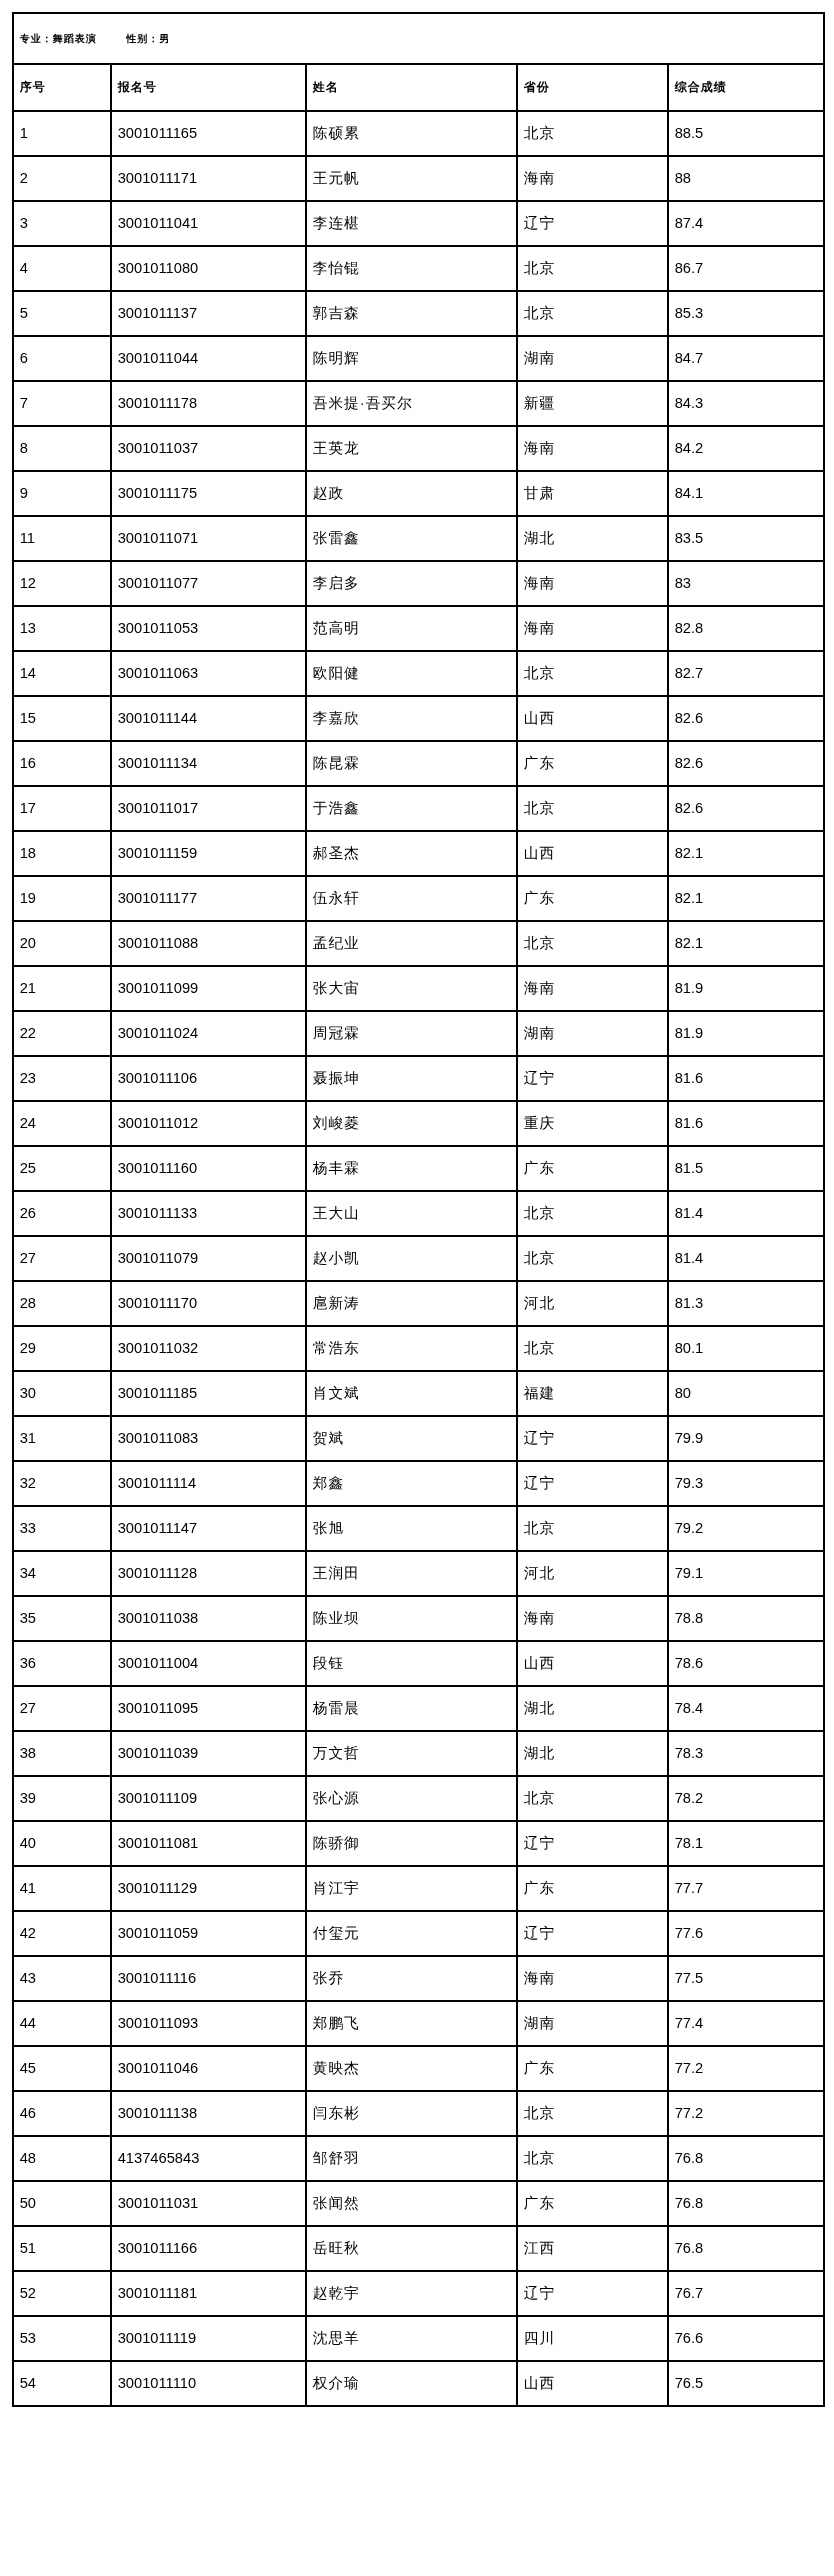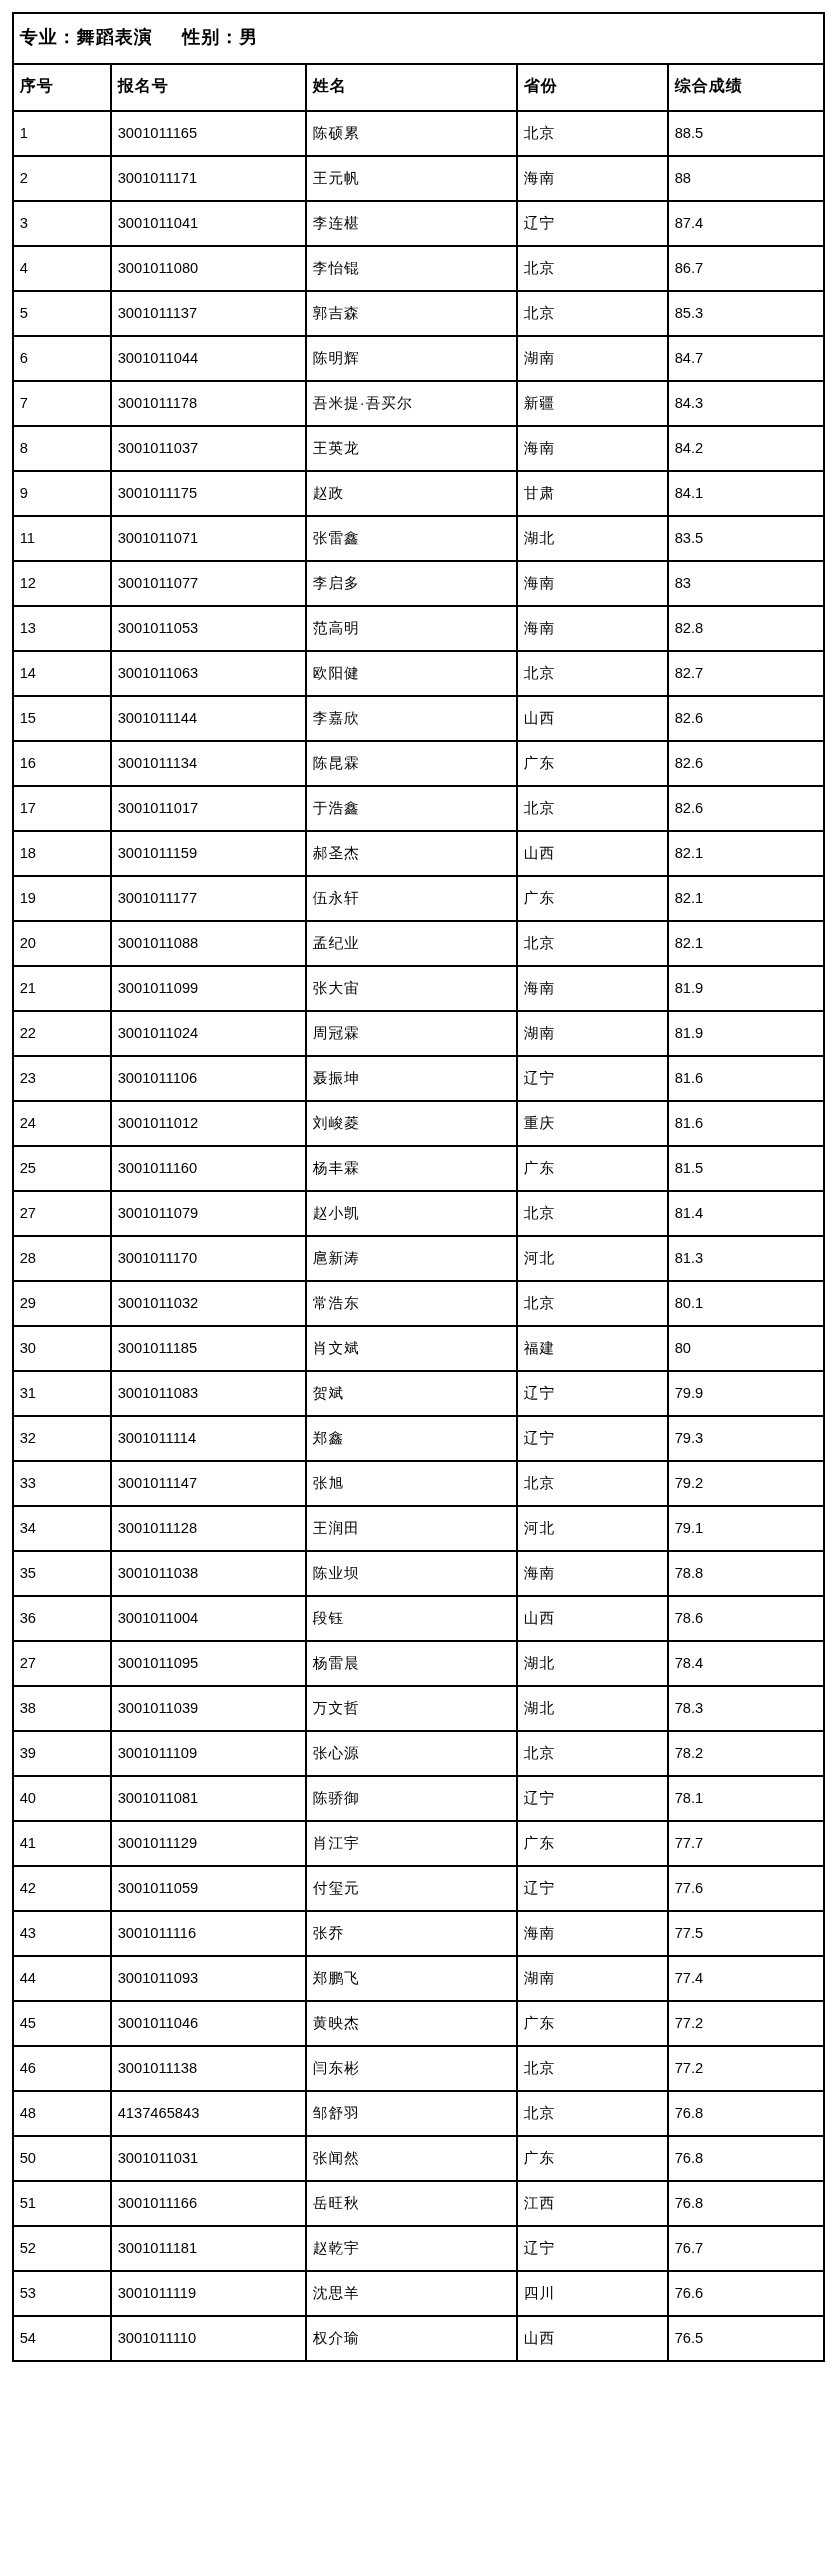--- a/index.html
+++ b/index.html
@@ -30,30 +30,29 @@
     padding: 0 5.9px;
     text-align: left;
     vertical-align: middle;
     font-size: 14.7px;
     line-height: 1.1;
     white-space: nowrap;
     overflow: hidden;
   }
   tr.title-row td {
     height: 49px;
-    font-size: 18px;
+    font-size: 10px;
     font-weight: bold;
     letter-spacing: 1px;
   }
   tr.header-row th {
     height: 45px;
-    font-size: 16px;
+    font-size: 12px;
     font-weight: bold;
     letter-spacing: 1px;
-    font-family: Liberation Mono, monospace;
   }
   tbody td {
     height: 43px;
     font-weight: normal;
   }
   tbody td.c-name, tbody td.c-prov {
     letter-spacing: 1px;
   }
   .gender-label {
     margin-left: 29.5px;
@@ -248,20 +247,27 @@
     <td class="c-score">81.6</td>
   </tr>
         <tr>
     <td class="c-no">25</td>
     <td class="c-reg">3001011160</td>
     <td class="c-name">杨丰霖</td>
     <td class="c-prov">广东</td>
     <td class="c-score">81.5</td>
   </tr>
         <tr>
+    <td class="c-no">26</td>
+    <td class="c-reg">3001011133</td>
+    <td class="c-name">王大山</td>
+    <td class="c-prov">北京</td>
+    <td class="c-score">81.4</td>
+  </tr>
+        <tr>
     <td class="c-no">27</td>
     <td class="c-reg">3001011079</td>
     <td class="c-name">赵小凯</td>
     <td class="c-prov">北京</td>
     <td class="c-score">81.4</td>
   </tr>
         <tr>
     <td class="c-no">28</td>
     <td class="c-reg">3001011170</td>
     <td class="c-name">扈新涛</td>

